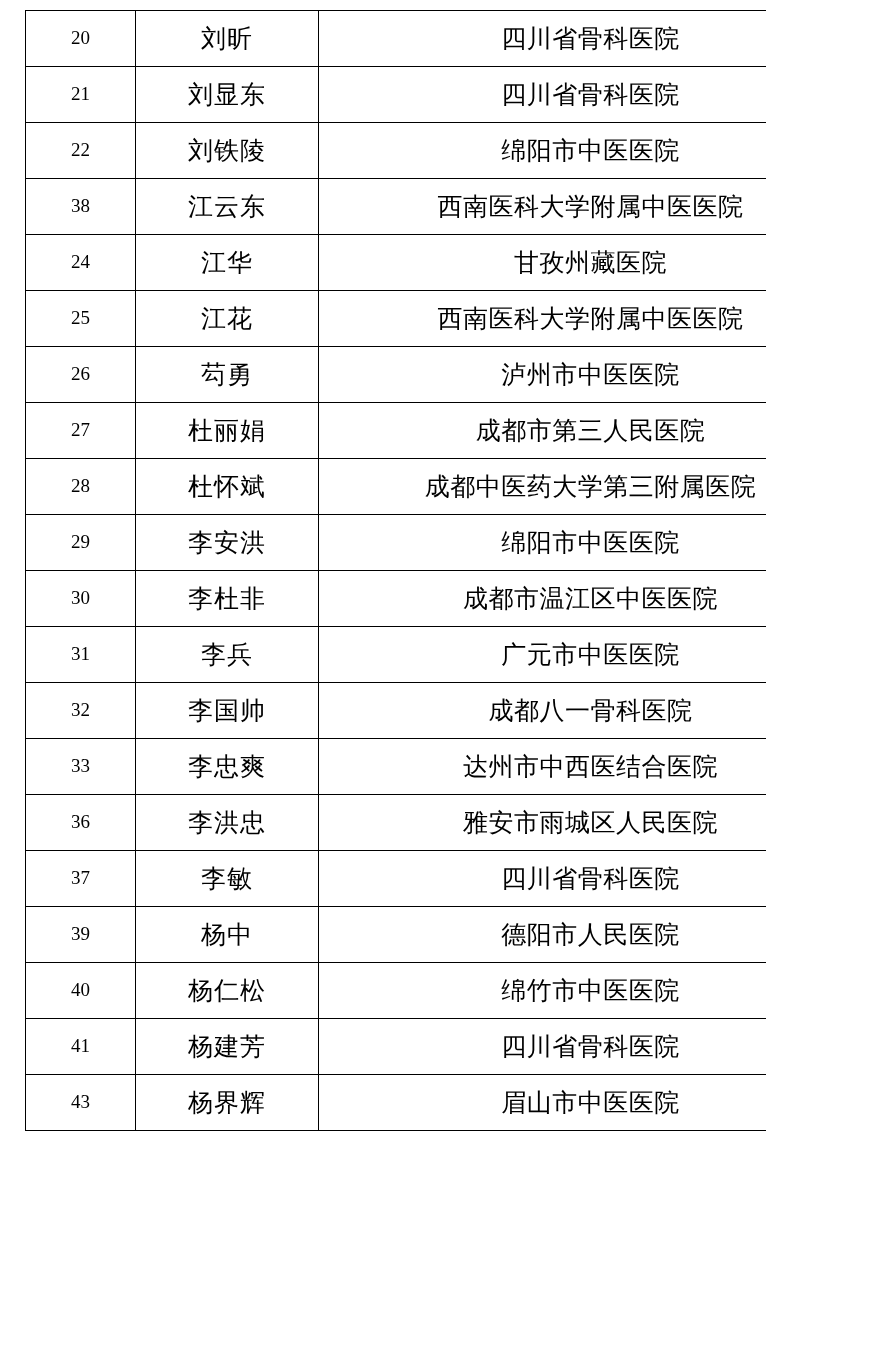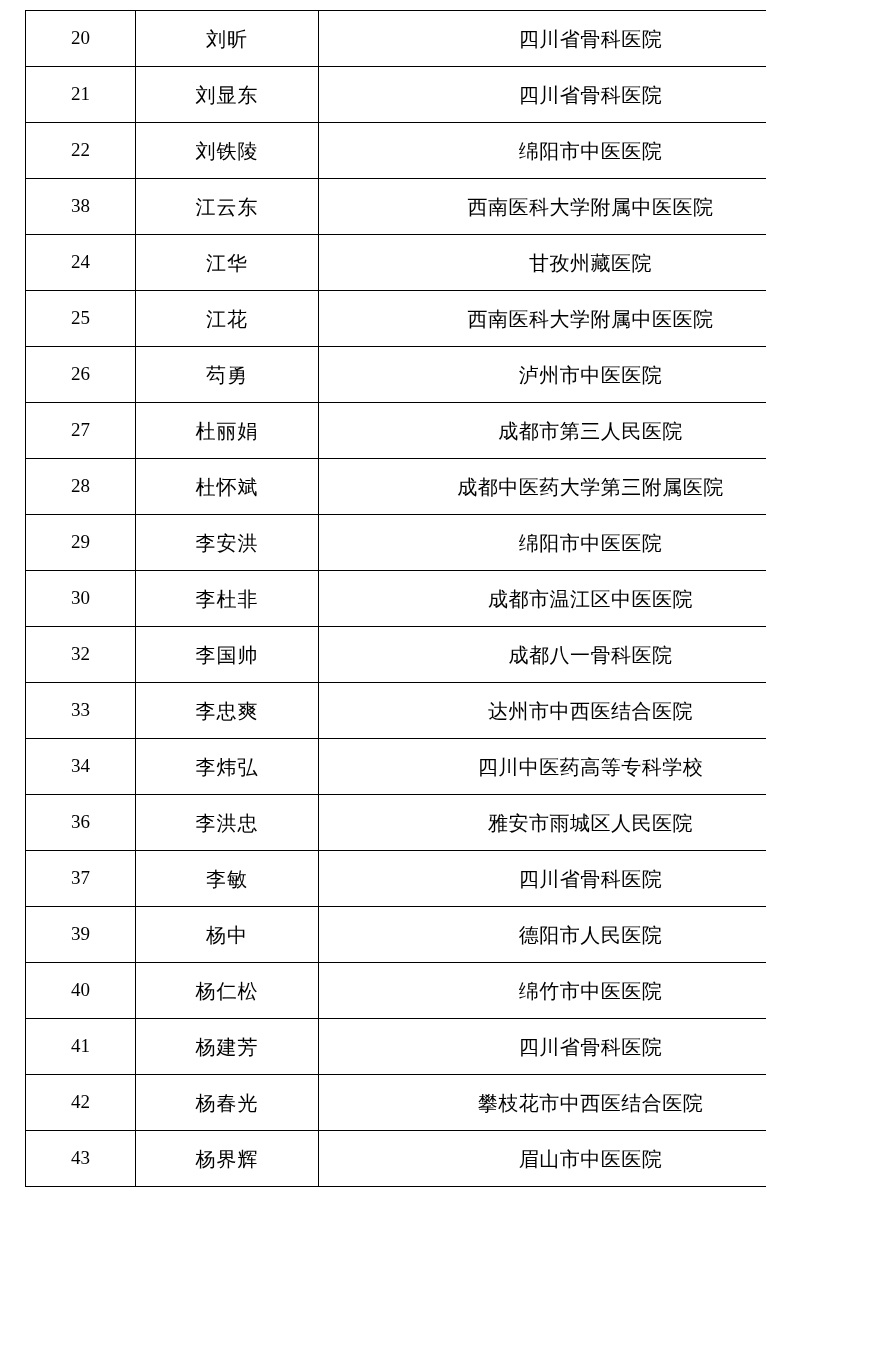--- a/index.html
+++ b/index.html
@@ -35,27 +35,27 @@
     padding: 0 4px;
     text-align: center;
     vertical-align: middle;
     line-height: 1.1;
   }
   td.idx {
     font-size: 19px;
     font-family: "Liberation Serif", "DejaVu Serif", serif;
   }
   td.nm {
-    font-size: 20px;
+    font-size: 25px;
     font-family: "DejaVu Sans", "Liberation Sans", sans-serif;
     font-weight: 500;
     letter-spacing: 1px;
   }
   td.org {
-    font-size: 20px;
+    font-size: 25px;
     font-family: "DejaVu Sans", "Liberation Sans", sans-serif;
     font-weight: 500;
     letter-spacing: 0.5px;
   }
 </style>
 </head>
 <body>
 
 <div class="page">
   <table class="roster">
@@ -114,33 +114,33 @@
           <td class="idx">29</td>
           <td class="nm">李安洪</td>
           <td class="org">绵阳市中医医院</td>
         </tr>
         <tr>
           <td class="idx">30</td>
           <td class="nm">李杜非</td>
           <td class="org">成都市温江区中医医院</td>
         </tr>
         <tr>
+          <td class="idx">31</td>
+          <td class="nm">李兵</td>
+          <td class="org">广元市中医医院</td>
+        </tr>
+        <tr>
           <td class="idx">32</td>
           <td class="nm">李国帅</td>
           <td class="org">成都八一骨科医院</td>
         </tr>
         <tr>
           <td class="idx">33</td>
           <td class="nm">李忠爽</td>
           <td class="org">达州市中西医结合医院</td>
-        </tr>
-        <tr>
-          <td class="idx">34</td>
-          <td class="nm">李炜弘</td>
-          <td class="org">四川中医药高等专科学校</td>
         </tr>
         <tr>
           <td class="idx">36</td>
           <td class="nm">李洪忠</td>
           <td class="org">雅安市雨城区人民医院</td>
         </tr>
         <tr>
           <td class="idx">37</td>
           <td class="nm">李敏</td>
           <td class="org">四川省骨科医院</td>
@@ -154,24 +154,19 @@
           <td class="idx">40</td>
           <td class="nm">杨仁松</td>
           <td class="org">绵竹市中医医院</td>
         </tr>
         <tr>
           <td class="idx">41</td>
           <td class="nm">杨建芳</td>
           <td class="org">四川省骨科医院</td>
         </tr>
         <tr>
-          <td class="idx">42</td>
-          <td class="nm">杨春光</td>
-          <td class="org">攀枝花市中西医结合医院</td>
-        </tr>
-        <tr>
           <td class="idx">43</td>
           <td class="nm">杨界辉</td>
           <td class="org">眉山市中医医院</td>
         </tr>
       </tbody>
   </table>
 </div>
 
 </body></html>

